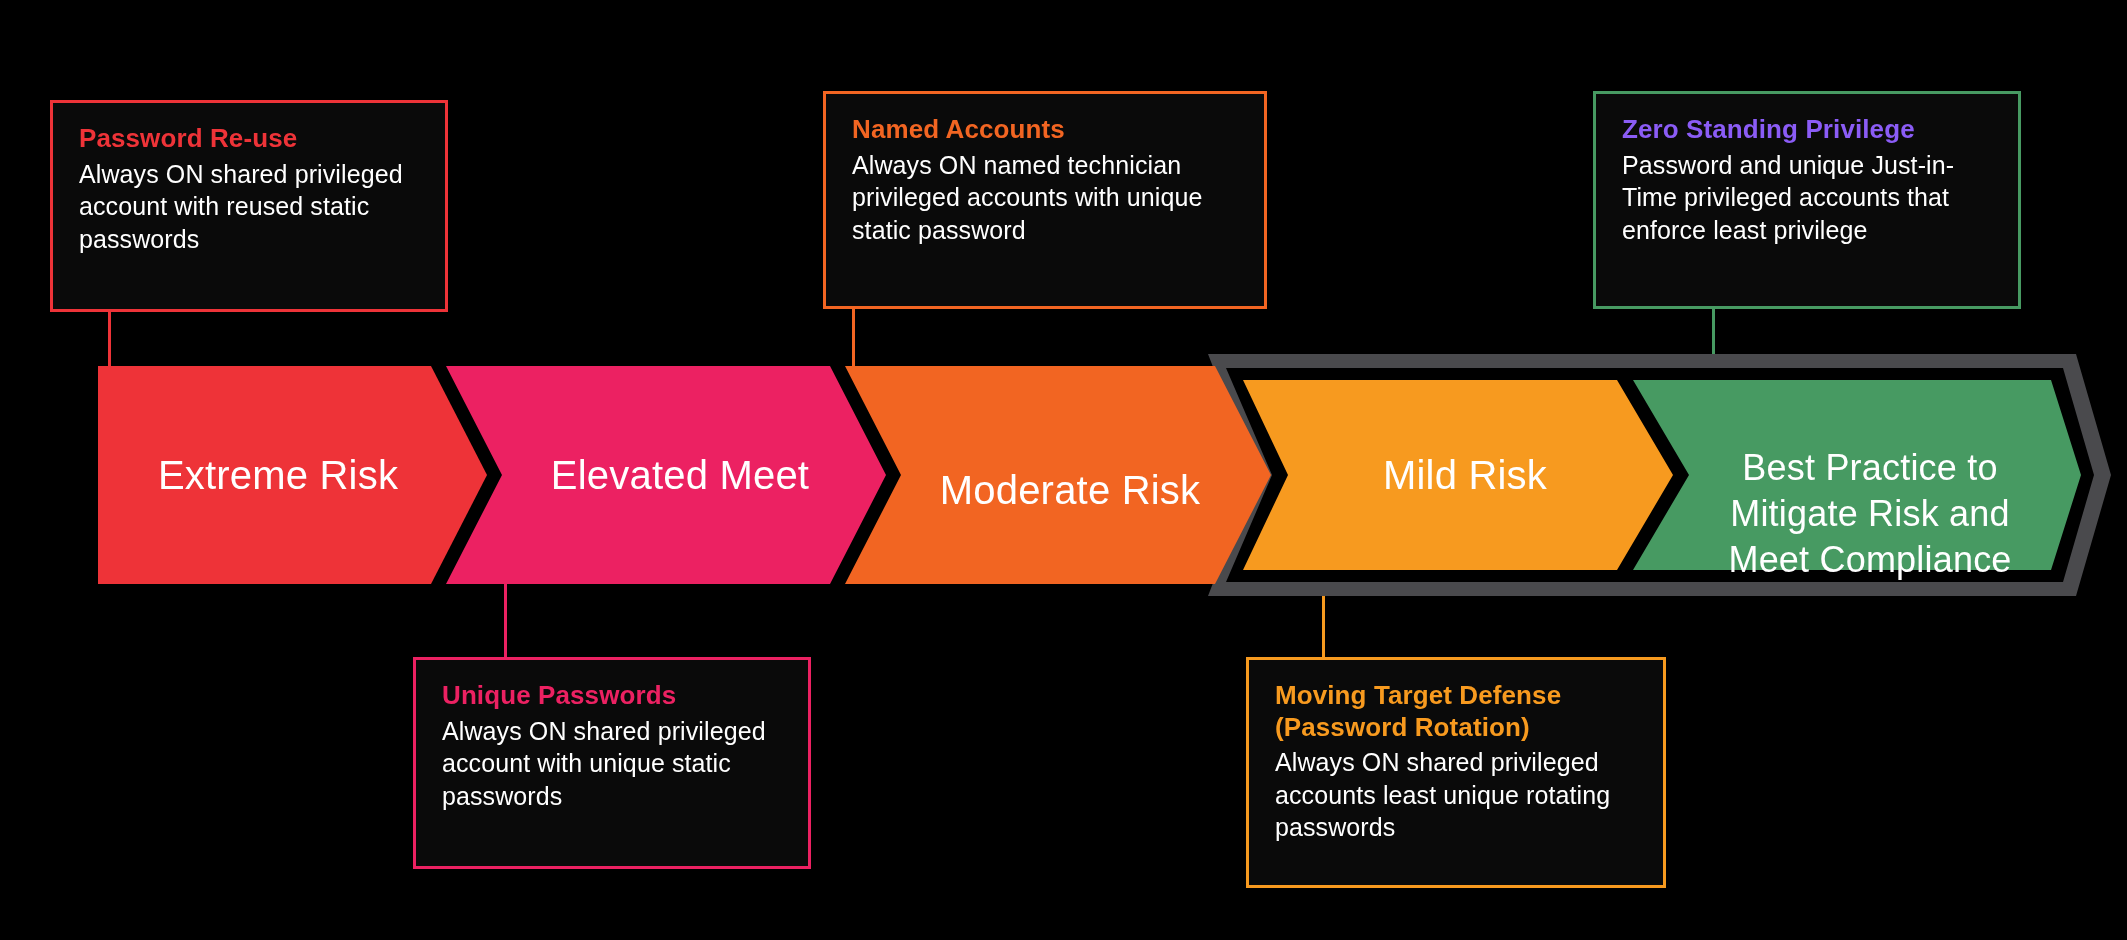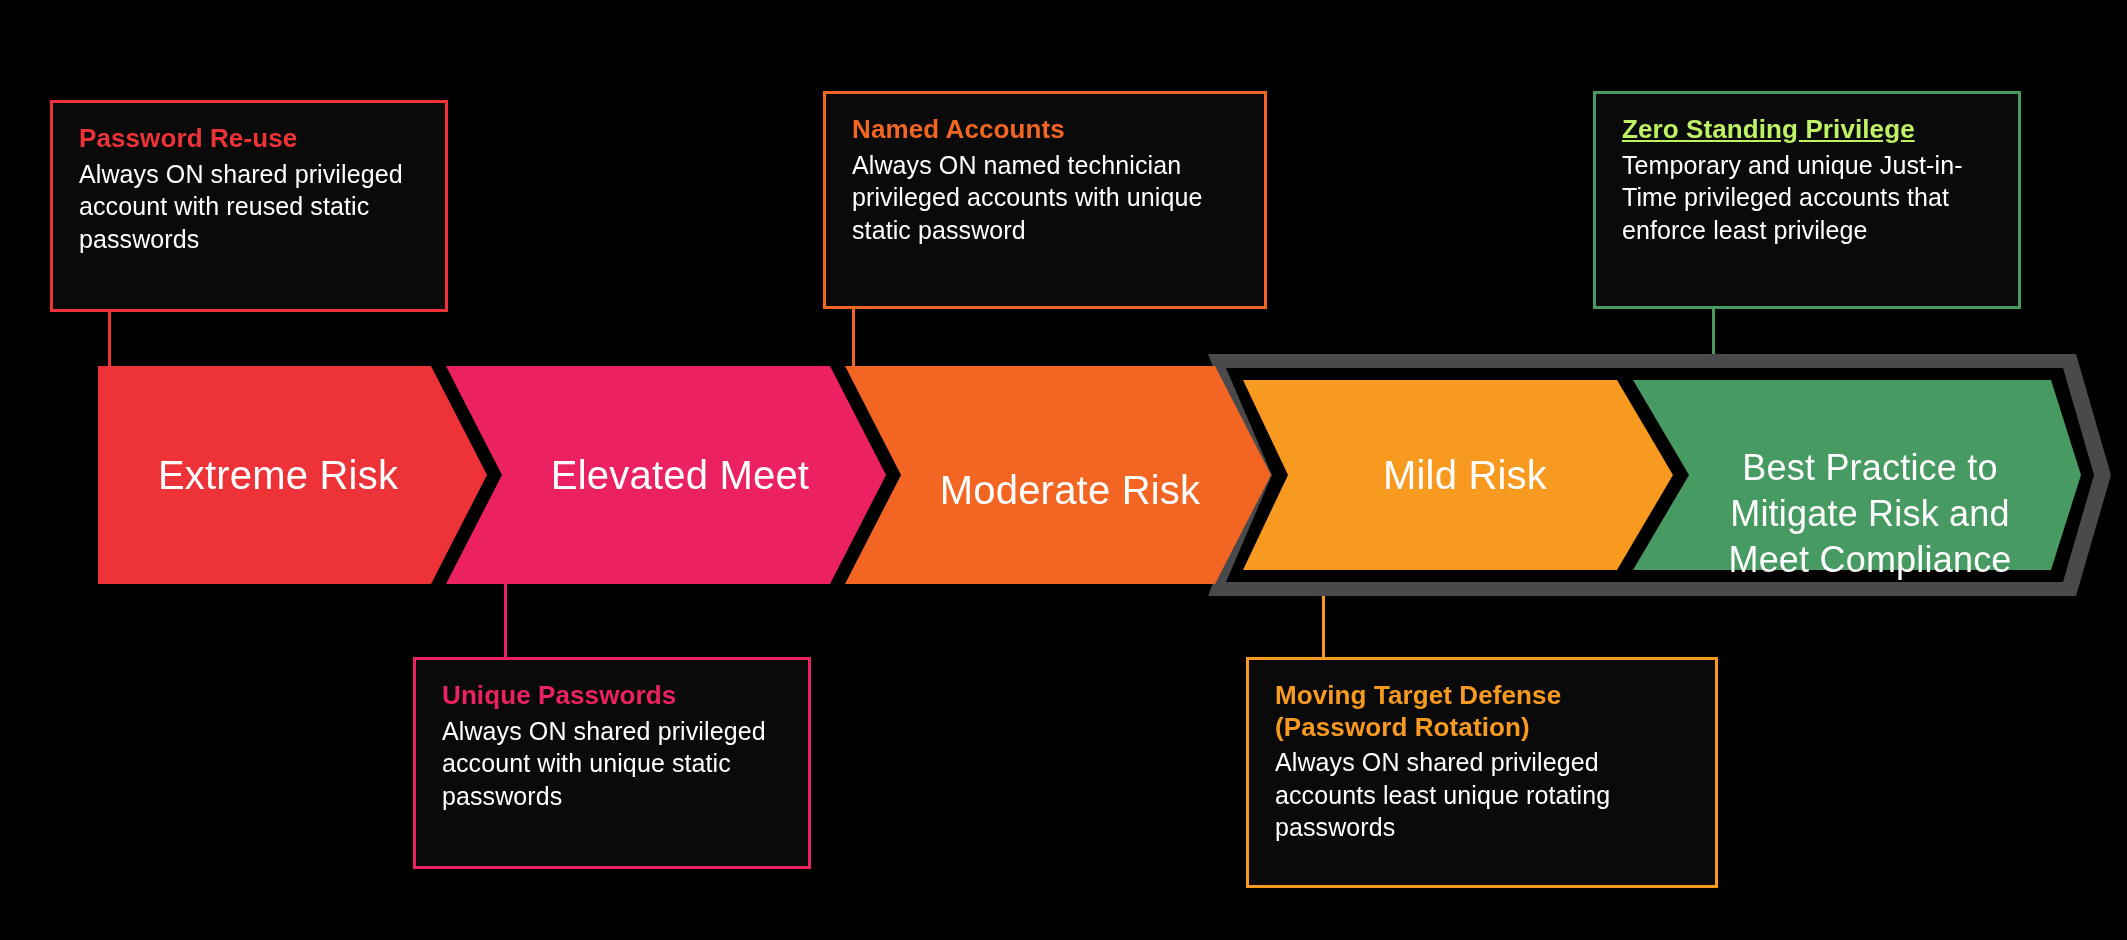--- a/index.html
+++ b/index.html
@@ -118,23 +118,23 @@
   <div class="callout" style="left:823px; top:91px; width:444px; height:218px; border-color:#f26522;">
     <p class="callout-title" style="color:#f26522;">Named Accounts</p>
     <p class="callout-body">Always ON named technician privileged accounts with unique static password</p>
   </div>
 
   <div class="callout" style="left:413px; top:657px; width:398px; height:212px; border-color:#ec2162;">
     <p class="callout-title" style="color:#ec2162;">Unique Passwords</p>
     <p class="callout-body">Always ON shared privileged account with unique static passwords</p>
   </div>
 
-  <div class="callout" style="left:1246px; top:657px; width:472px; height:231px; border-color:#f79a1f;">
+  <div class="callout" style="left:1246px; top:657px; width:420px; height:231px; border-color:#f79a1f;">
     <p class="callout-title" style="color:#f79a1f; max-width:430px;">Moving Target Defense (Password Rotation)</p>
     <p class="callout-body">Always ON shared privileged accounts least unique rotating passwords</p>
   </div>
 
   <div class="callout" style="left:1593px; top:91px; width:428px; height:218px; border-color:#479a62;">
-    <p class="callout-title" style="color:#bef264;text-decoration:underline;">Zero Standing Privilege</p>
-    <p class="callout-body">Temporary and unique Just-in-Time privileged accounts that enforce least privilege</p>
+    <p class="callout-title" style="color:#8b5cf6;">Zero Standing Privilege</p>
+    <p class="callout-body">Password and unique Just-in-Time privileged accounts that enforce least privilege</p>
   </div>
 
 </div>
 
 </body></html>

